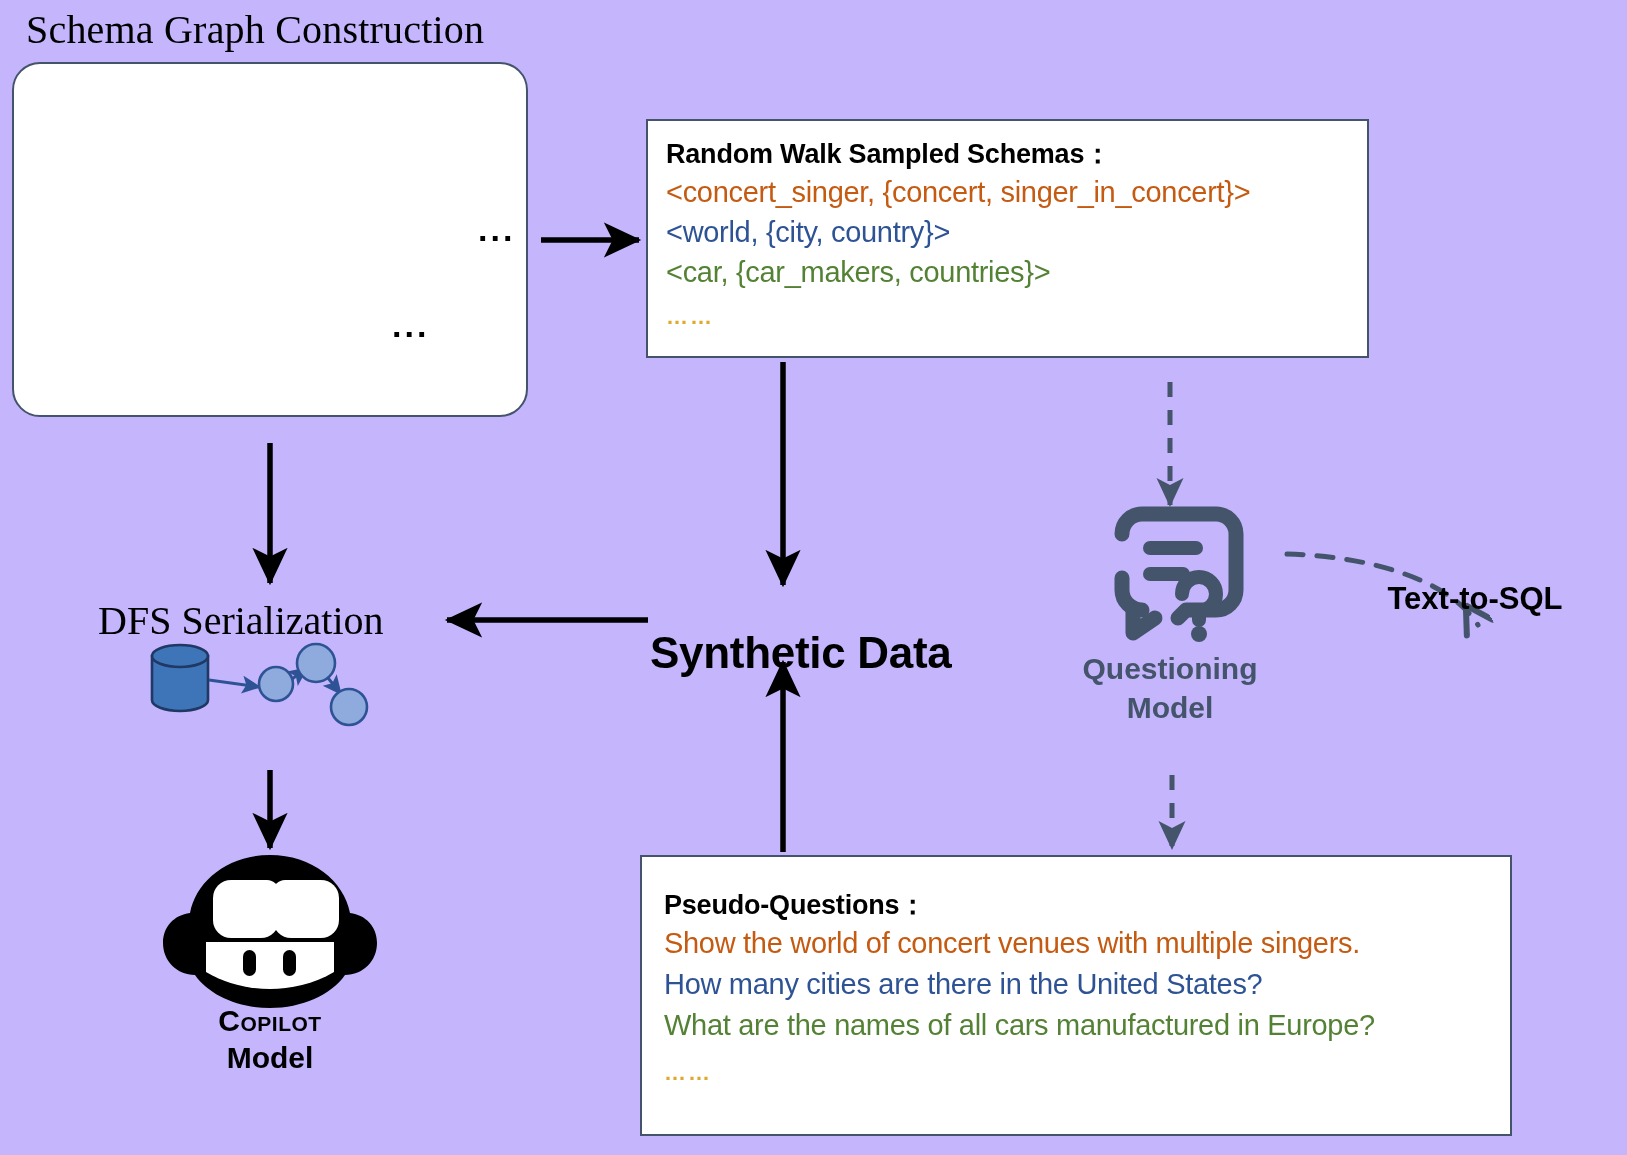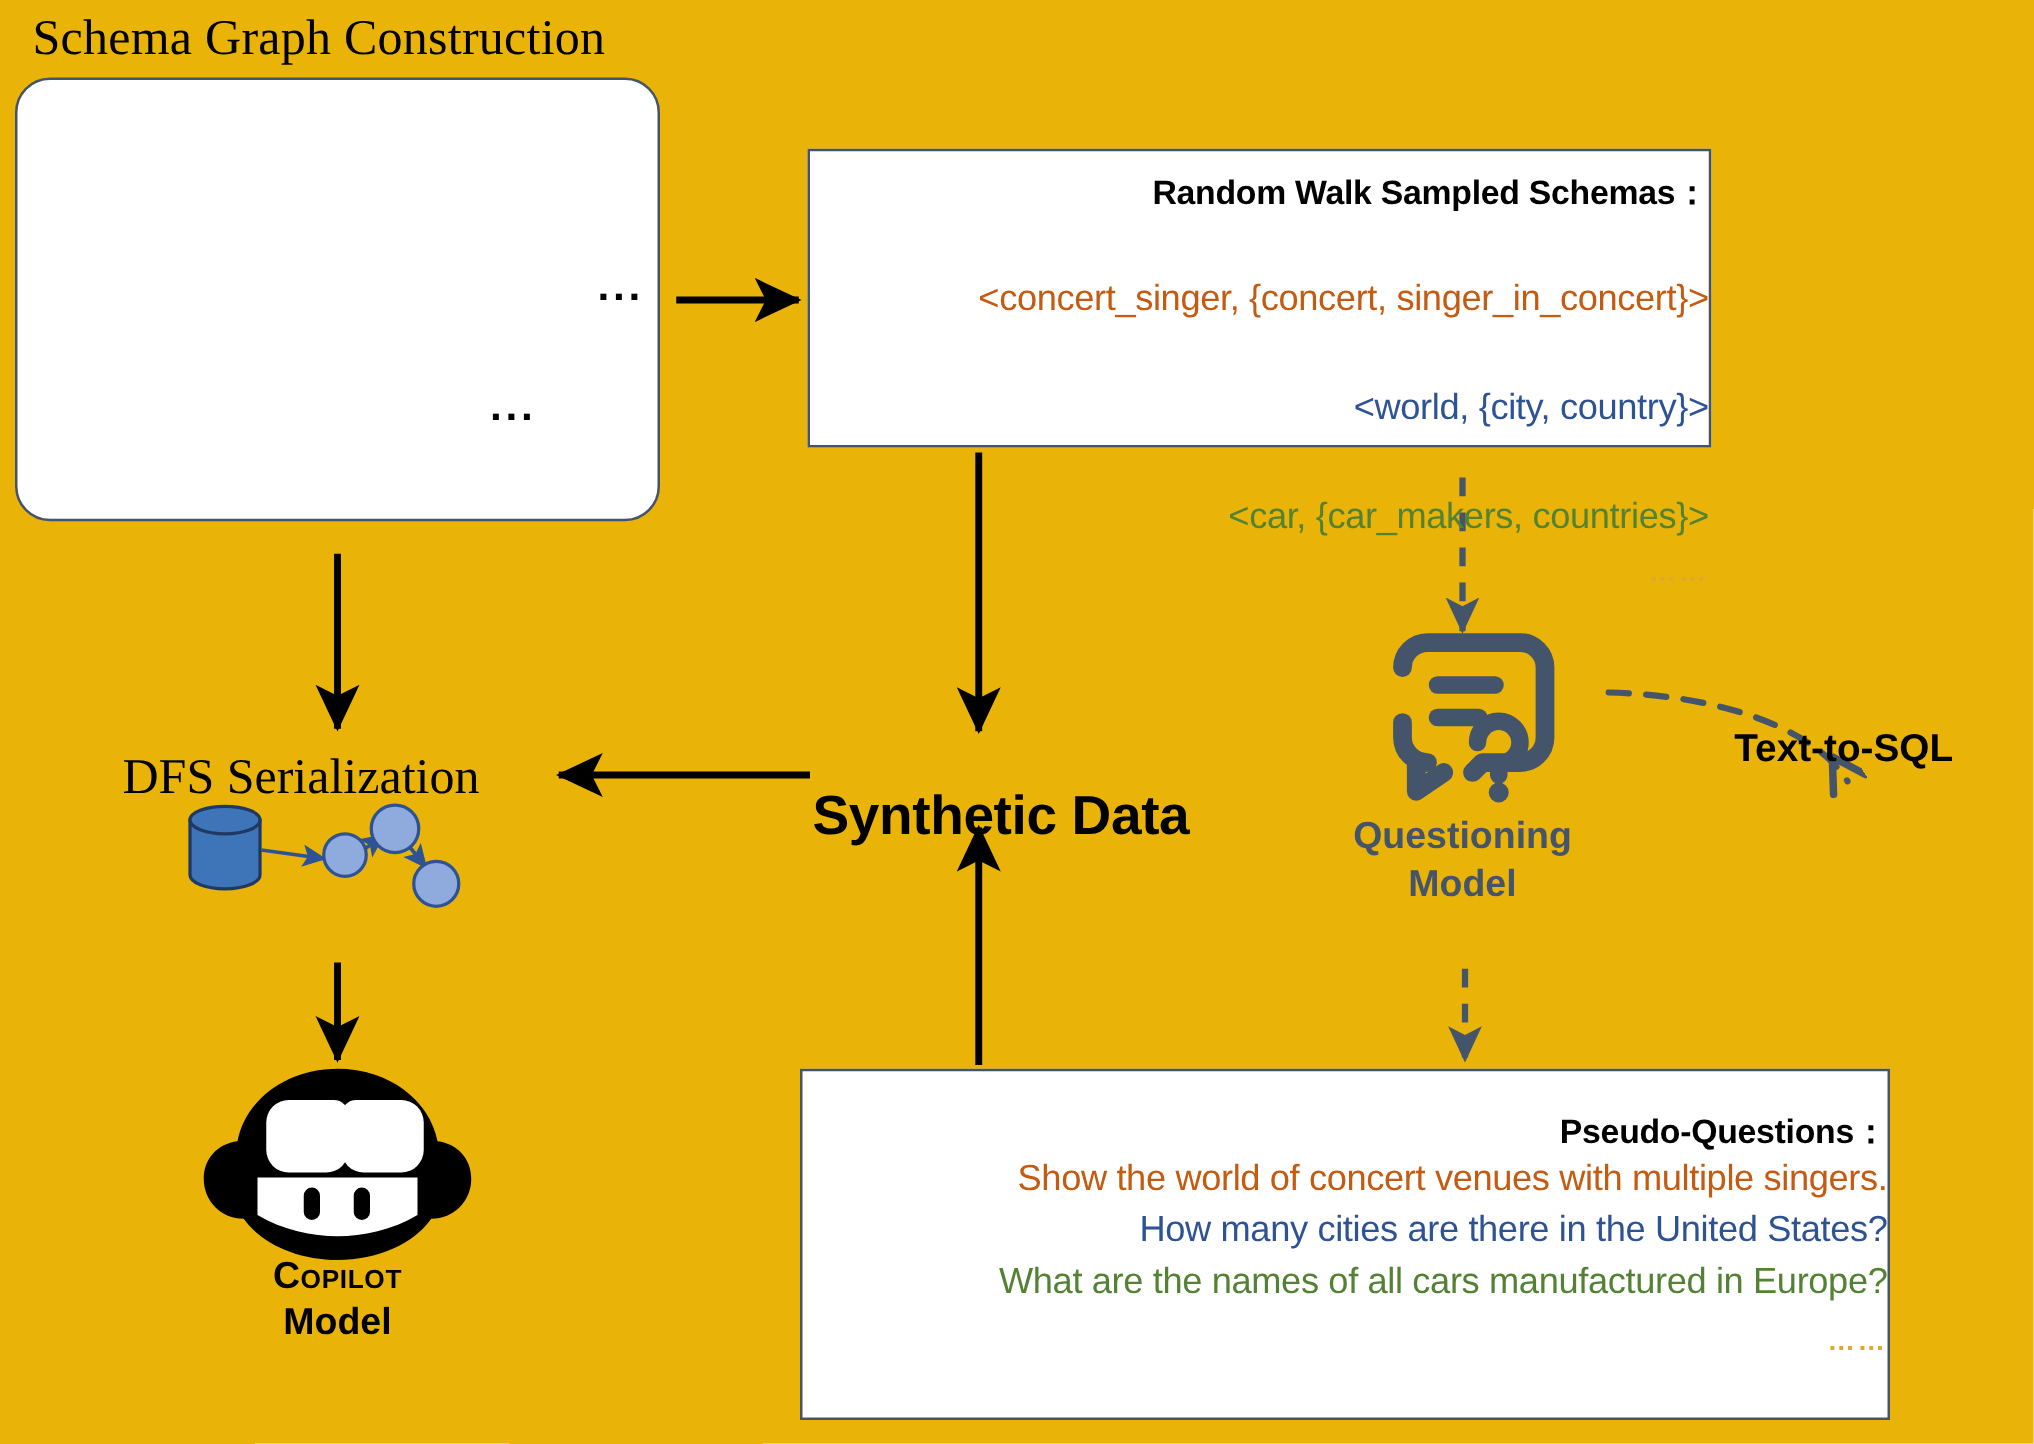--- a/index.html
+++ b/index.html
@@ -8,21 +8,21 @@
     padding: 0;
     background: #ffffff;
   }
   body {
     font-family: "Liberation Sans", sans-serif;
   }
   #stage {
     position: relative;
     width: 1627px;
     height: 1155px;
-    background: #eab308;
+    background: #c4b5fd;
     overflow: hidden;
   }
   #wires {
     position: absolute;
     left: 0;
     top: 0;
     width: 1627px;
     height: 1155px;
     pointer-events: none;
   }
@@ -61,21 +61,20 @@
     line-height: 1;
   }
   #graph-dots-right { left: 478px; top: 212px; }
   #graph-dots-lower { left: 392px; top: 308px; }
 
   
   .textbox {
     border: 2px solid #44546A;
     background: #ffffff;
     box-sizing: border-box;
-    text-align: right;
   }
   #schemas-box {
     left: 646px;
     top: 119px;
     width: 723px;
     height: 239px;
     padding: 16px 0 0 18px;
   }
   #questions-box {
     left: 640px;
@@ -93,21 +92,21 @@
     letter-spacing: -0.2px;
     white-space: nowrap;
   }
   .box-line {
     font-family: "Liberation Sans", sans-serif;
     font-size: 29px;
     line-height: 1.42;
     white-space: nowrap;
     letter-spacing: -0.3px;
   }
-  #schemas-box .box-line { line-height: 1.39; margin-top: 47px; }
+  #schemas-box .box-line { line-height: 1.39; }
   .c-orange { color: #C55A11; }
   .c-blue   { color: #2E5395; }
   .c-green  { color: #548235; }
   .ellipsis-line {
     color: #E0A82E;
     font-family: "Liberation Sans", sans-serif;
     font-weight: 700;
     font-size: 22px;
     letter-spacing: 2px;
   }

